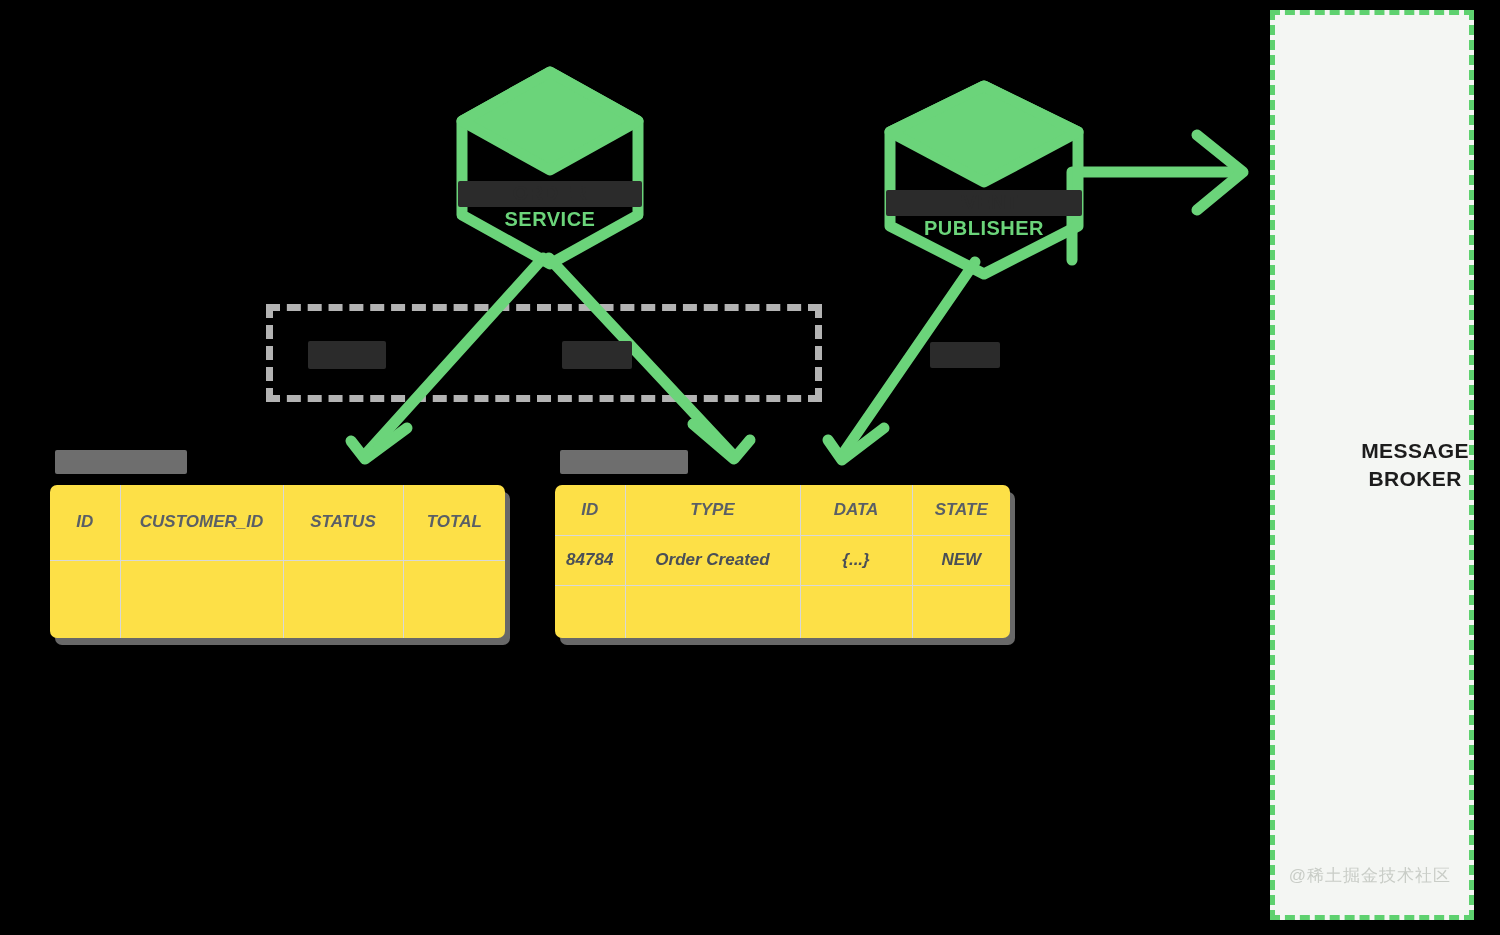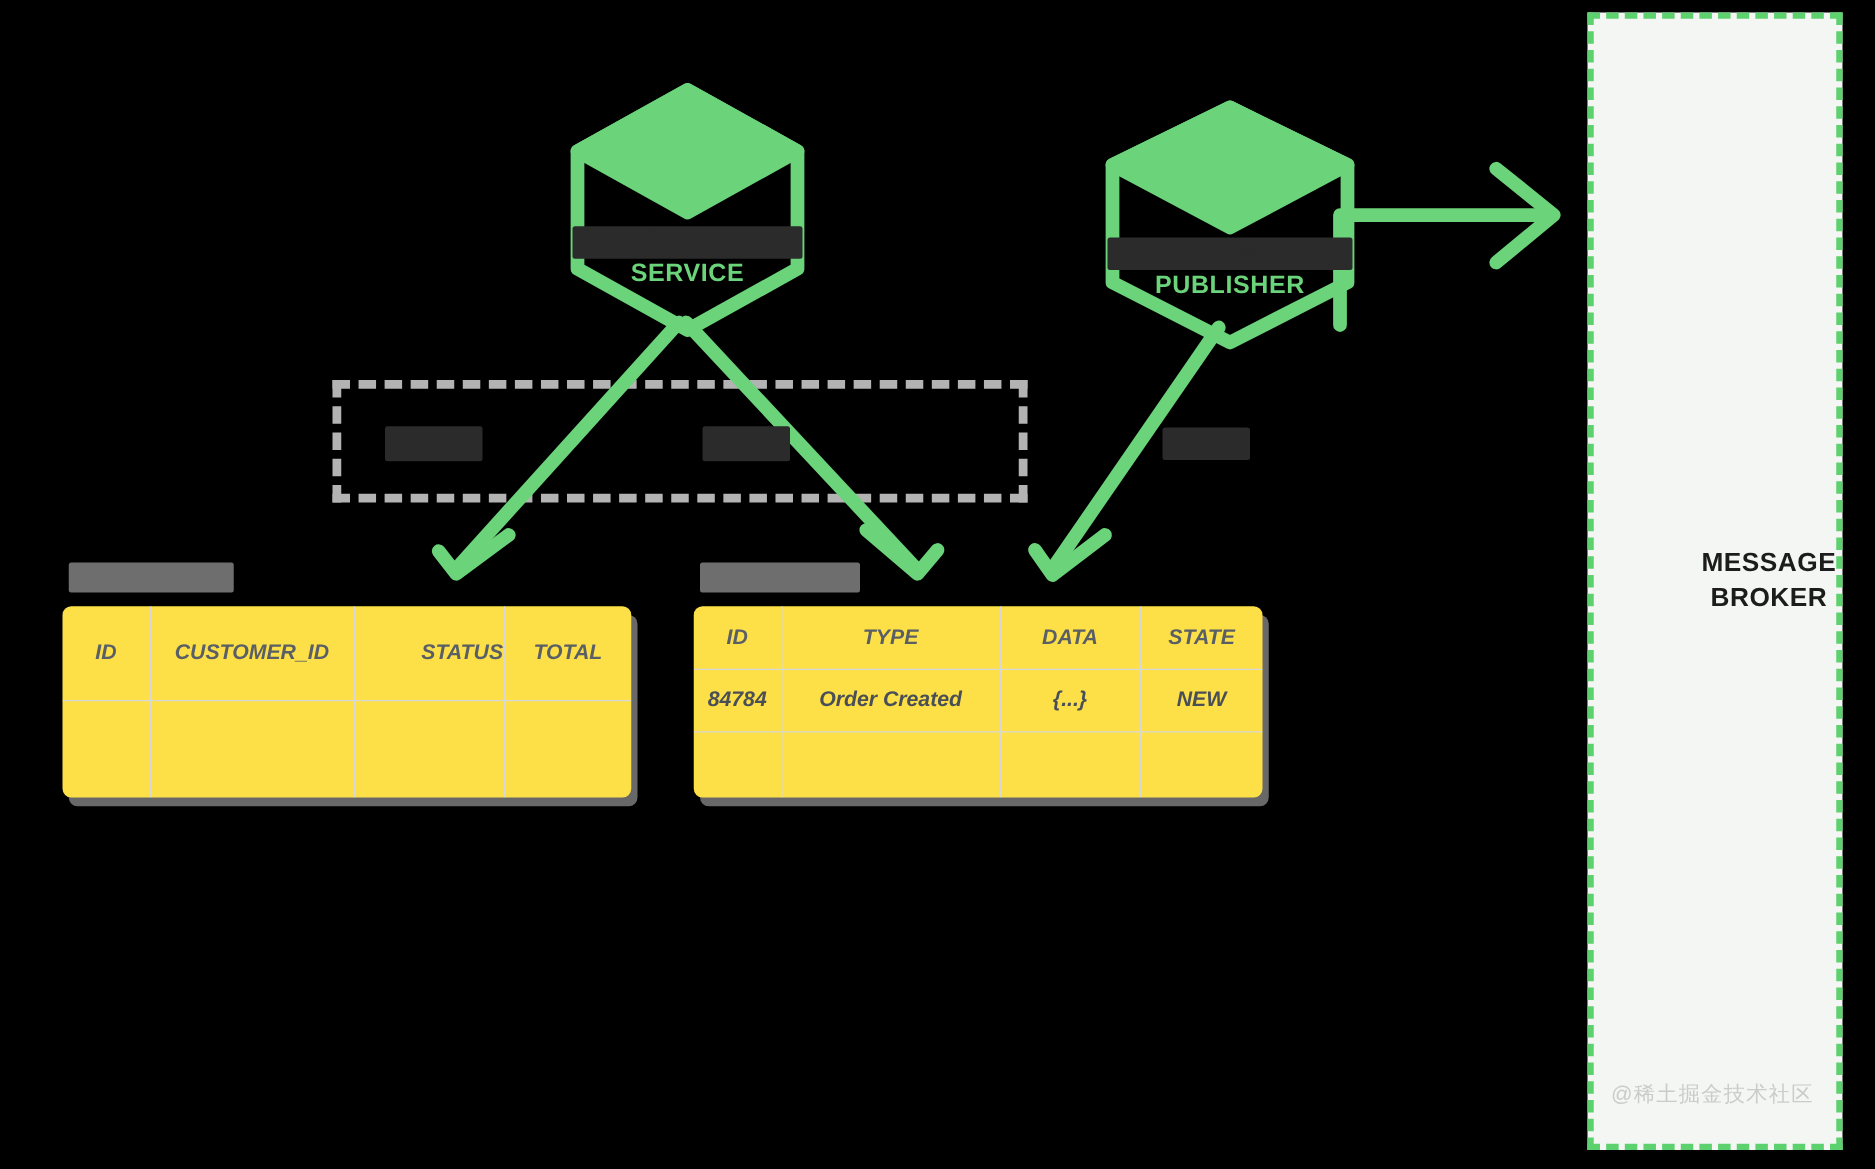--- a/index.html
+++ b/index.html
@@ -210,21 +210,21 @@
   <div class="redact-gray" style="left:55px; top:450px; width:132px; height:24px;">ORDERS TABLE</div>
 
   <div class="redact-gray" style="left:560px; top:450px; width:128px; height:24px;">OUTBOX TABLE</div>
 
   <div class="db-table" style="left:50px; top:485px; width:455px; height:153px;">
     <table>
       <tbody>
           <tr>
         <th style="width:70px;">ID</th>
         <th style="width:163px;">CUSTOMER_ID</th>
-        <th style="width:120px;text-align:right;">STATUS</th>
+        <th style="width:120px;">STATUS</th>
         <th>TOTAL</th>
       </tr>
       <tr class="empty-row">
         <td></td>
         <td></td>
         <td></td>
         <td></td>
       </tr>
     </tbody>
       </table>

